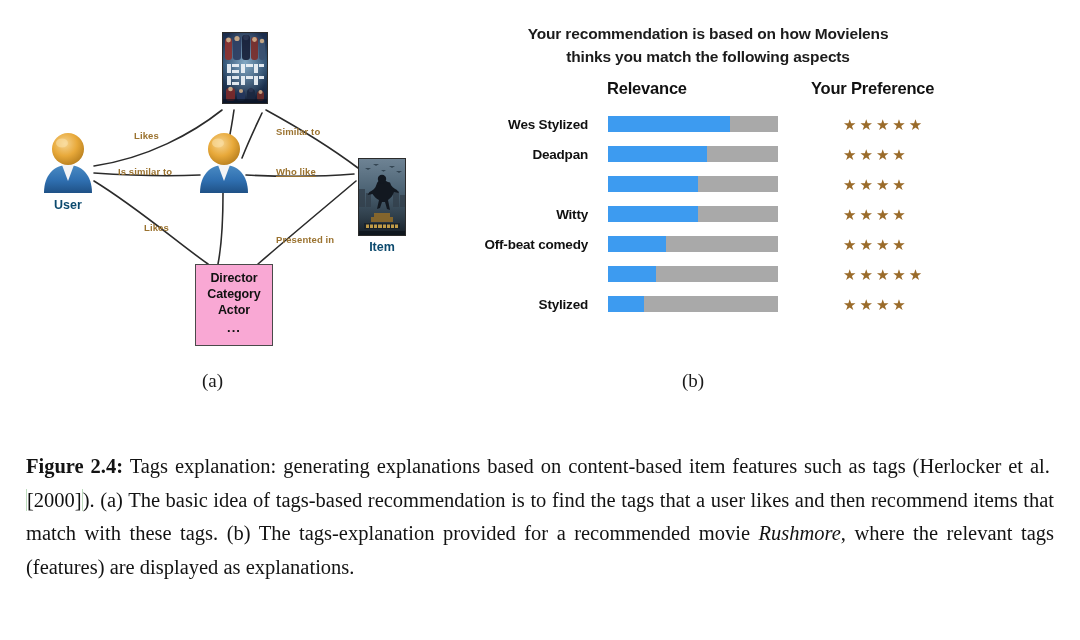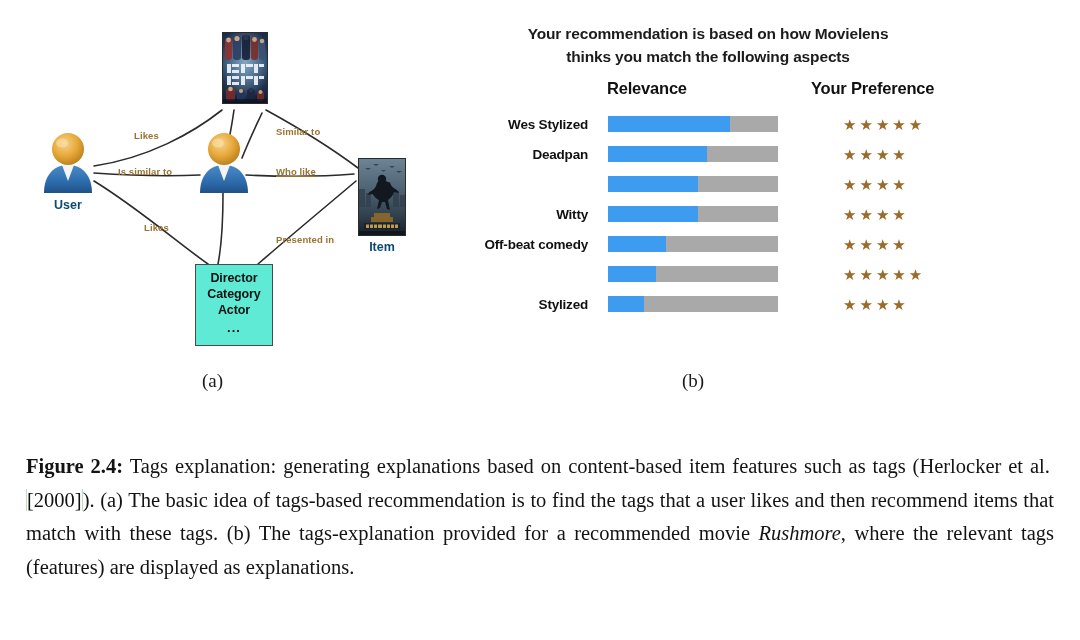--- a/index.html
+++ b/index.html
@@ -60,21 +60,21 @@
     overflow: hidden;
   }
   .poster svg { display: block; }
 
   
   #feature-box {
     position: absolute;
     left: 177px; top: 246px;
     width: 78px; height: 82px;
     border: 1.4px solid #4a4a4a;
-    background: #5eead4;
+    background: #f9a8d4;
     padding-top: 5px;
     text-align: center;
   }
   #feature-box .fb-line {
     font-family: "Liberation Sans", sans-serif;
     font-size: 12.5px;
     font-weight: bold;
     color: #111;
     line-height: 16px;
     letter-spacing: -.1px;

